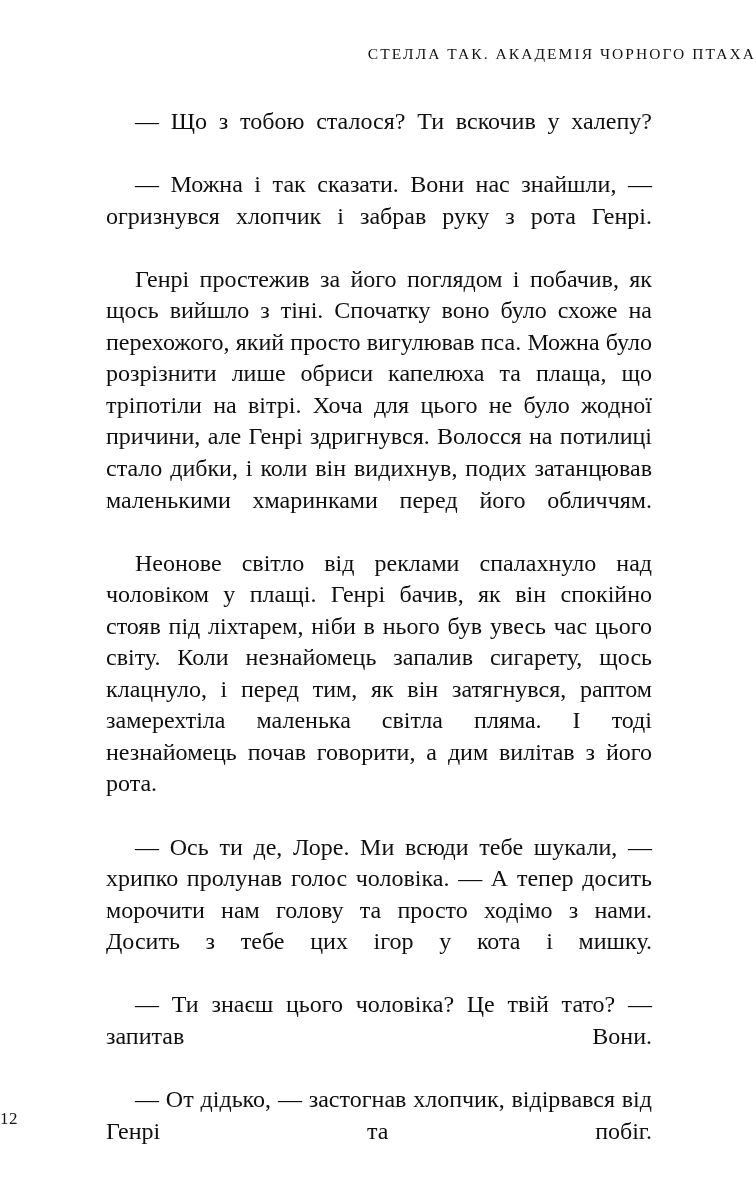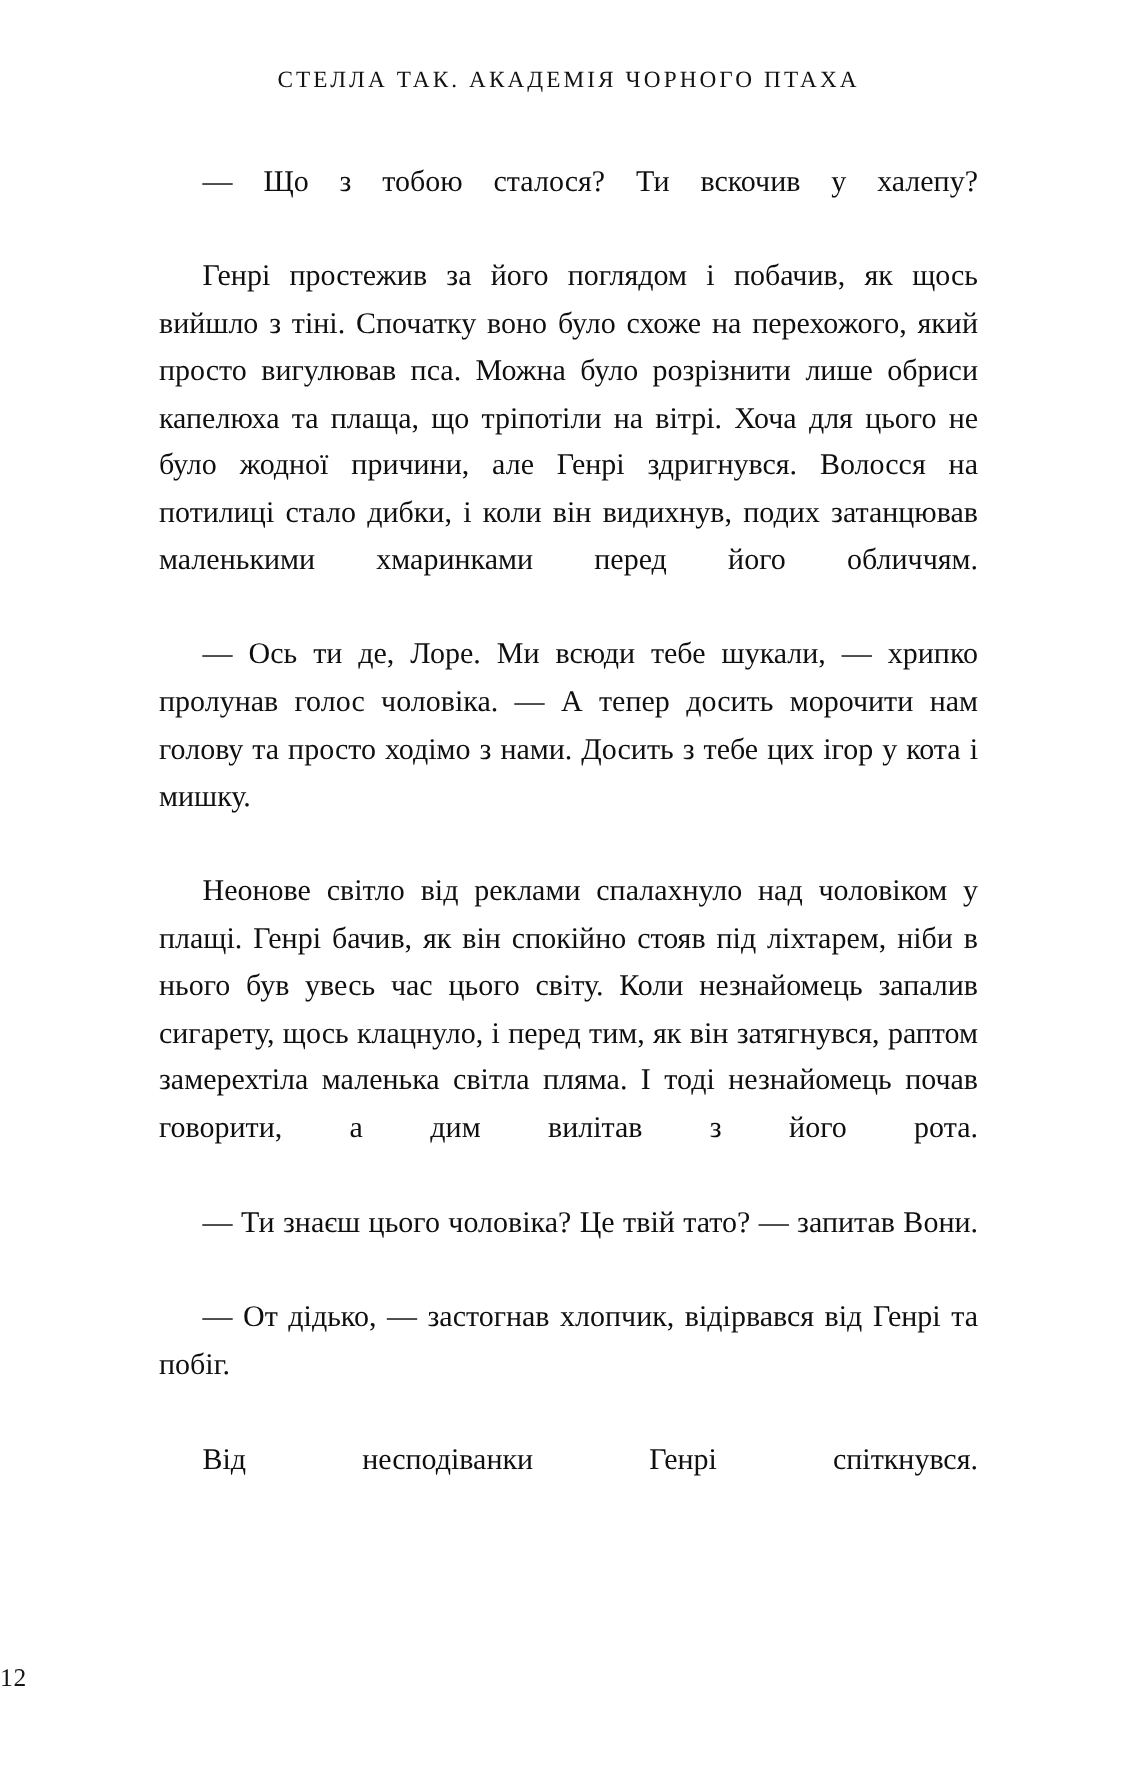--- a/index.html
+++ b/index.html
@@ -22,41 +22,41 @@
     height: 1181px;
     box-sizing: border-box;
   }
 
   
   .running-header {
     position: absolute;
     top: 44px;
     left: 0;
     width: 756px;
-    text-align: center;
+    text-align: right;
     font-size: 15.5px;
     line-height: 20px;
     letter-spacing: 2.05px;
     text-indent: 2.05px;
     color: #141313;
     white-space: nowrap;
     font-variant: normal;
   }
 
   
   .text-column {
     position: absolute;
     left: 106px;
     top: 106px;
     width: 546px;
   }
 
   .para {
     margin: 0;
-    font-size: 20px;
+    font-size: 24px;
     line-height: 31.55px;
     text-align: justify;
     text-justify: inter-word;
     text-indent: 29px;
     color: #100f0f;
     -webkit-hyphens: none;
     hyphens: none;
     word-spacing: 0.1px;
   }
 
@@ -81,23 +81,24 @@
 </style>
 </head>
 <body>
 
 <div class="page">
 
   <div class="running-header">СТЕЛЛА ТАК. АКАДЕМІЯ ЧОРНОГО ПТАХА</div>
 
   <div class="text-column">
     <p class="para">— Що з тобою сталося? Ти вскочив у халепу?</p>
+    <p class="para">— Можна і так сказати. Вони нас знайшли, — огризнувся хлопчик і забрав руку з рота Генрі.</p>
     <p class="para">Генрі простежив за його поглядом і побачив, як щось вийшло з тіні. Спочатку воно було схоже на перехожого, який просто вигулював пса. Можна було розрізнити лише обриси капелюха та плаща, що тріпотіли на вітрі. Хоча для цього не було жодної причини, але Генрі здригнувся. Волосся на потилиці стало дибки, і коли він видихнув, подих затанцював маленькими хмаринками перед його обличчям.</p>
+    <p class="para">Неонове світло від реклами спалахнуло над чоловіком у плащі. Генрі бачив, як він спокійно стояв під ліхтарем, ніби в нього був увесь час цього світу. Коли незнайомець запалив сигарету, щось клацнуло, і перед тим, як він затягнувся, раптом замерехтіла маленька світла пляма. І тоді незнайомець почав говорити, а дим вилітав з його рота.</p>
     <p class="para">— Ось ти де, Лоре. Ми всюди тебе шукали, — хрипко пролунав голос чоловіка. — А тепер досить морочити нам голову та просто ходімо з нами. Досить з тебе цих ігор у кота і мишку.</p>
-    <p class="para">Неонове світло від реклами спалахнуло над чоловіком у плащі. Генрі бачив, як він спокійно стояв під ліхтарем, ніби в нього був увесь час цього світу. Коли незнайомець запалив сигарету, щось клацнуло, і перед тим, як він затягнувся, раптом замерехтіла маленька світла пляма. І тоді незнайомець почав говорити, а дим вилітав з його рота.</p>
     <p class="para">— Ти знаєш цього чоловіка? Це твій тато? — запитав Вони.</p>
     <p class="para">— От дідько, — застогнав хлопчик, відірвався від Генрі та побіг.</p>
     <p class="para">Від несподіванки Генрі спіткнувся.</p>
 
   </div>
 
   <div class="folio">12</div>
 
 </div>
 

